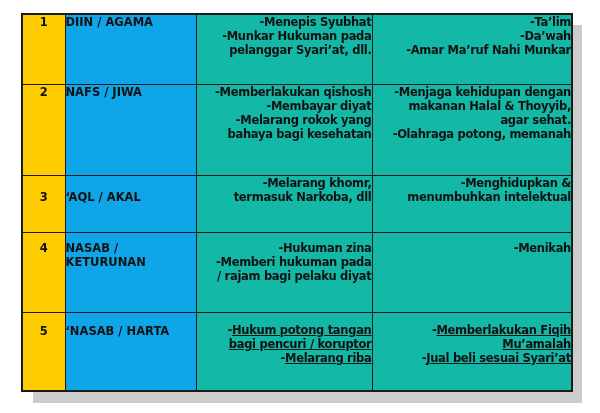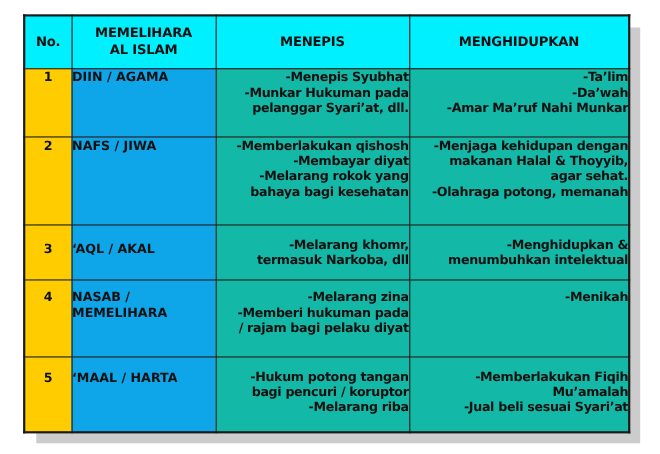--- a/index.html
+++ b/index.html
@@ -80,46 +80,37 @@
   }
   tr.r1 { height: 62px; }
   tr.r2 { height: 80px; }
   tr.r3 { height: 50px; }
   tr.r4 { height: 70px; }
   tr.r5 { height: 69px; }
   tr.head { height: 48px; }
   .r3 td.no, .r3 td.aspect { padding-top: 14px; }
   .r4 td.no, .r4 td.aspect { padding-top: 8px; }
   .r5 td.no, .r5 td.aspect { padding-top: 11px; }
-  .r5 td.list { padding-top: 10px; }
-  .r3 td.list { padding-top: 10px; }
+  .r5 td.list { padding-top: 10px; text-decoration: underline; }
+  .r3 td.list { padding-top: 0; }
   .r4 td.list { padding-top: 8px; }
 </style>
 </head>
 <body>
 
 <div class="shadow"></div>
 
 <table class="main">
   <colgroup>
     <col style="width:43px">
     <col style="width:131px">
     <col style="width:176px">
     <col style="width:200px">
   </colgroup>
   <tbody>
-      <tr class="head">
-    <th>No.</th>
-    <th>
-      <div>MEMELIHARA</div>
-      <div>AL ISLAM</div>
-    </th>
-    <th>MENEPIS</th>
-    <th>MENGHIDUPKAN</th>
-  </tr>
   <tr class="r1">
     <td class="no">1</td>
     <td class="aspect">
       <div>DIIN / AGAMA</div>
       <div></div>
     </td>
     <td class="list">
           <span class="item"><span class="dash">-</span><span>Menepis Syubhat</span></span>
           <span class="item"><span class="dash">-</span><span>Munkar Hukuman pada</span></span>
           <span class="item cont"><span>pelanggar Syari’at, dll.</span></span>
@@ -161,35 +152,35 @@
         </td>
     <td class="list">
           <span class="item"><span class="dash">-</span><span>Menghidupkan &amp;</span></span>
           <span class="item cont"><span>menumbuhkan intelektual</span></span>
         </td>
   </tr>
   <tr class="r4">
     <td class="no">4</td>
     <td class="aspect">
       <div>NASAB /</div>
-      <div>MEMELIHARA</div>
+      <div>KETURUNAN</div>
     </td>
     <td class="list">
-          <span class="item"><span class="dash">-</span><span>Melarang zina</span></span>
+          <span class="item"><span class="dash">-</span><span>Hukuman zina</span></span>
           <span class="item"><span class="dash">-</span><span>Memberi hukuman pada</span></span>
           <span class="item cont"><span>/ rajam bagi pelaku diyat</span></span>
         </td>
     <td class="list">
           <span class="item"><span class="dash">-</span><span>Menikah</span></span>
         </td>
   </tr>
   <tr class="r5">
     <td class="no">5</td>
     <td class="aspect">
-      <div>‘MAAL / HARTA</div>
+      <div>‘NASAB / HARTA</div>
       <div></div>
     </td>
     <td class="list">
           <span class="item"><span class="dash">-</span><span>Hukum potong tangan</span></span>
           <span class="item cont"><span>bagi pencuri / koruptor</span></span>
           <span class="item"><span class="dash">-</span><span>Melarang riba</span></span>
         </td>
     <td class="list">
           <span class="item"><span class="dash">-</span><span>Memberlakukan Fiqih</span></span>
           <span class="item cont"><span>Mu’amalah</span></span>

